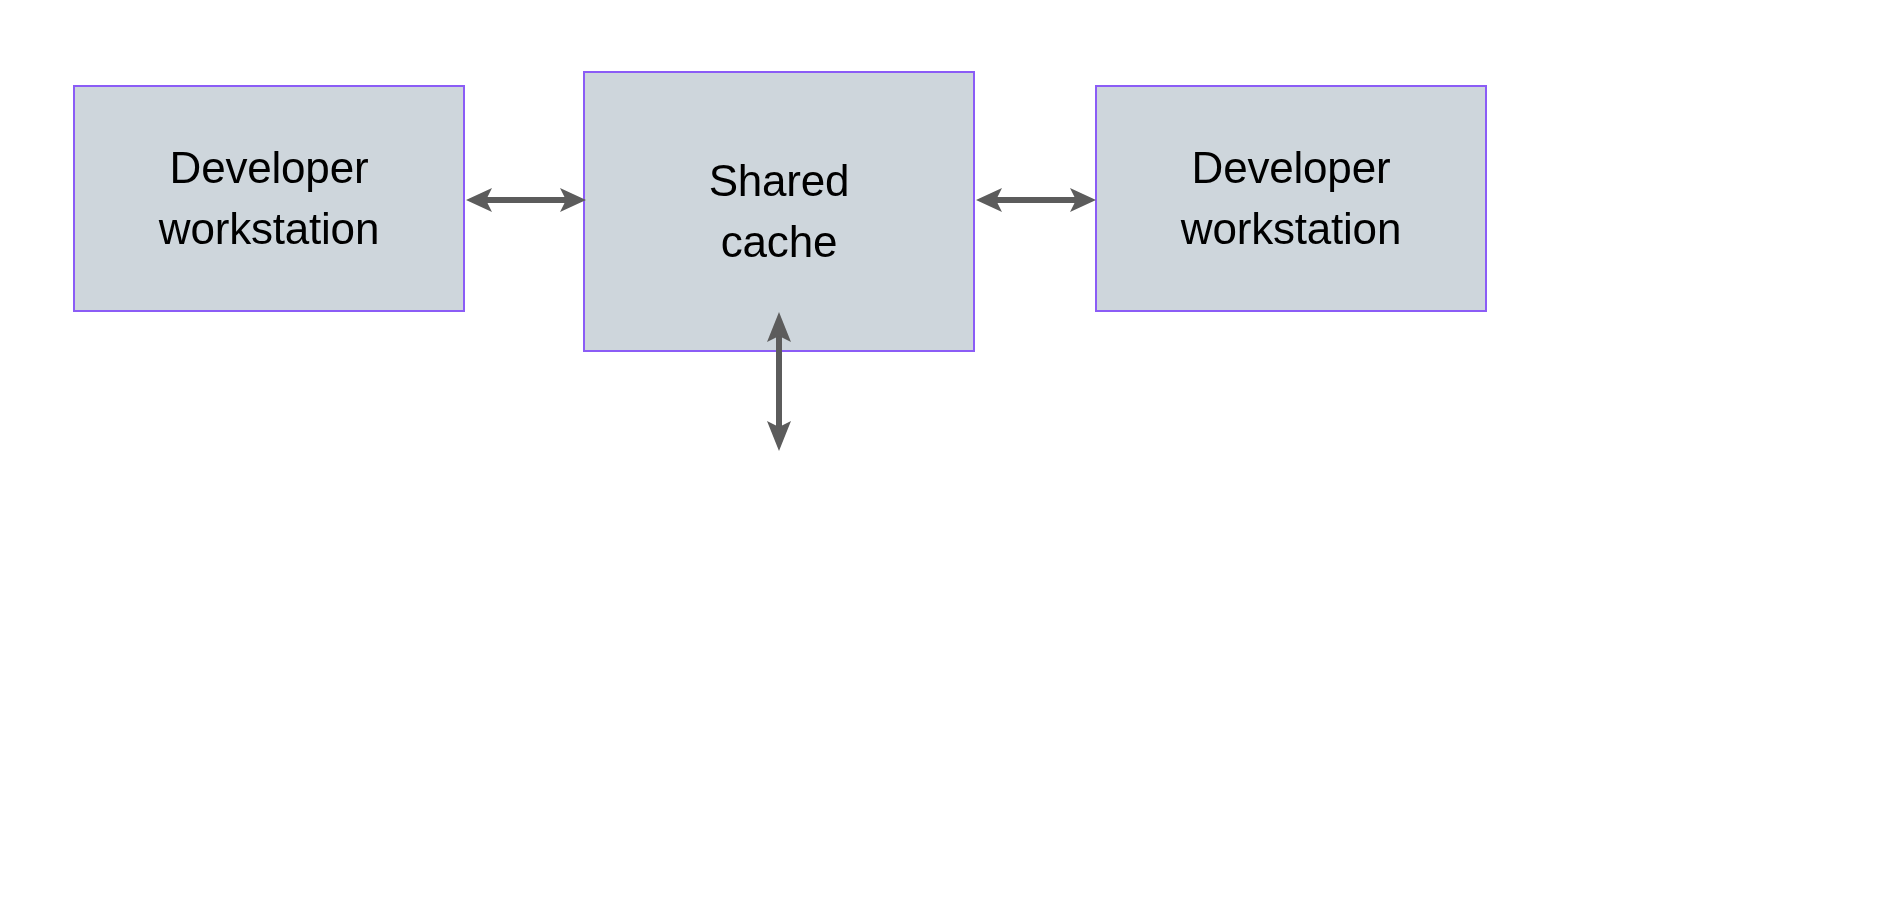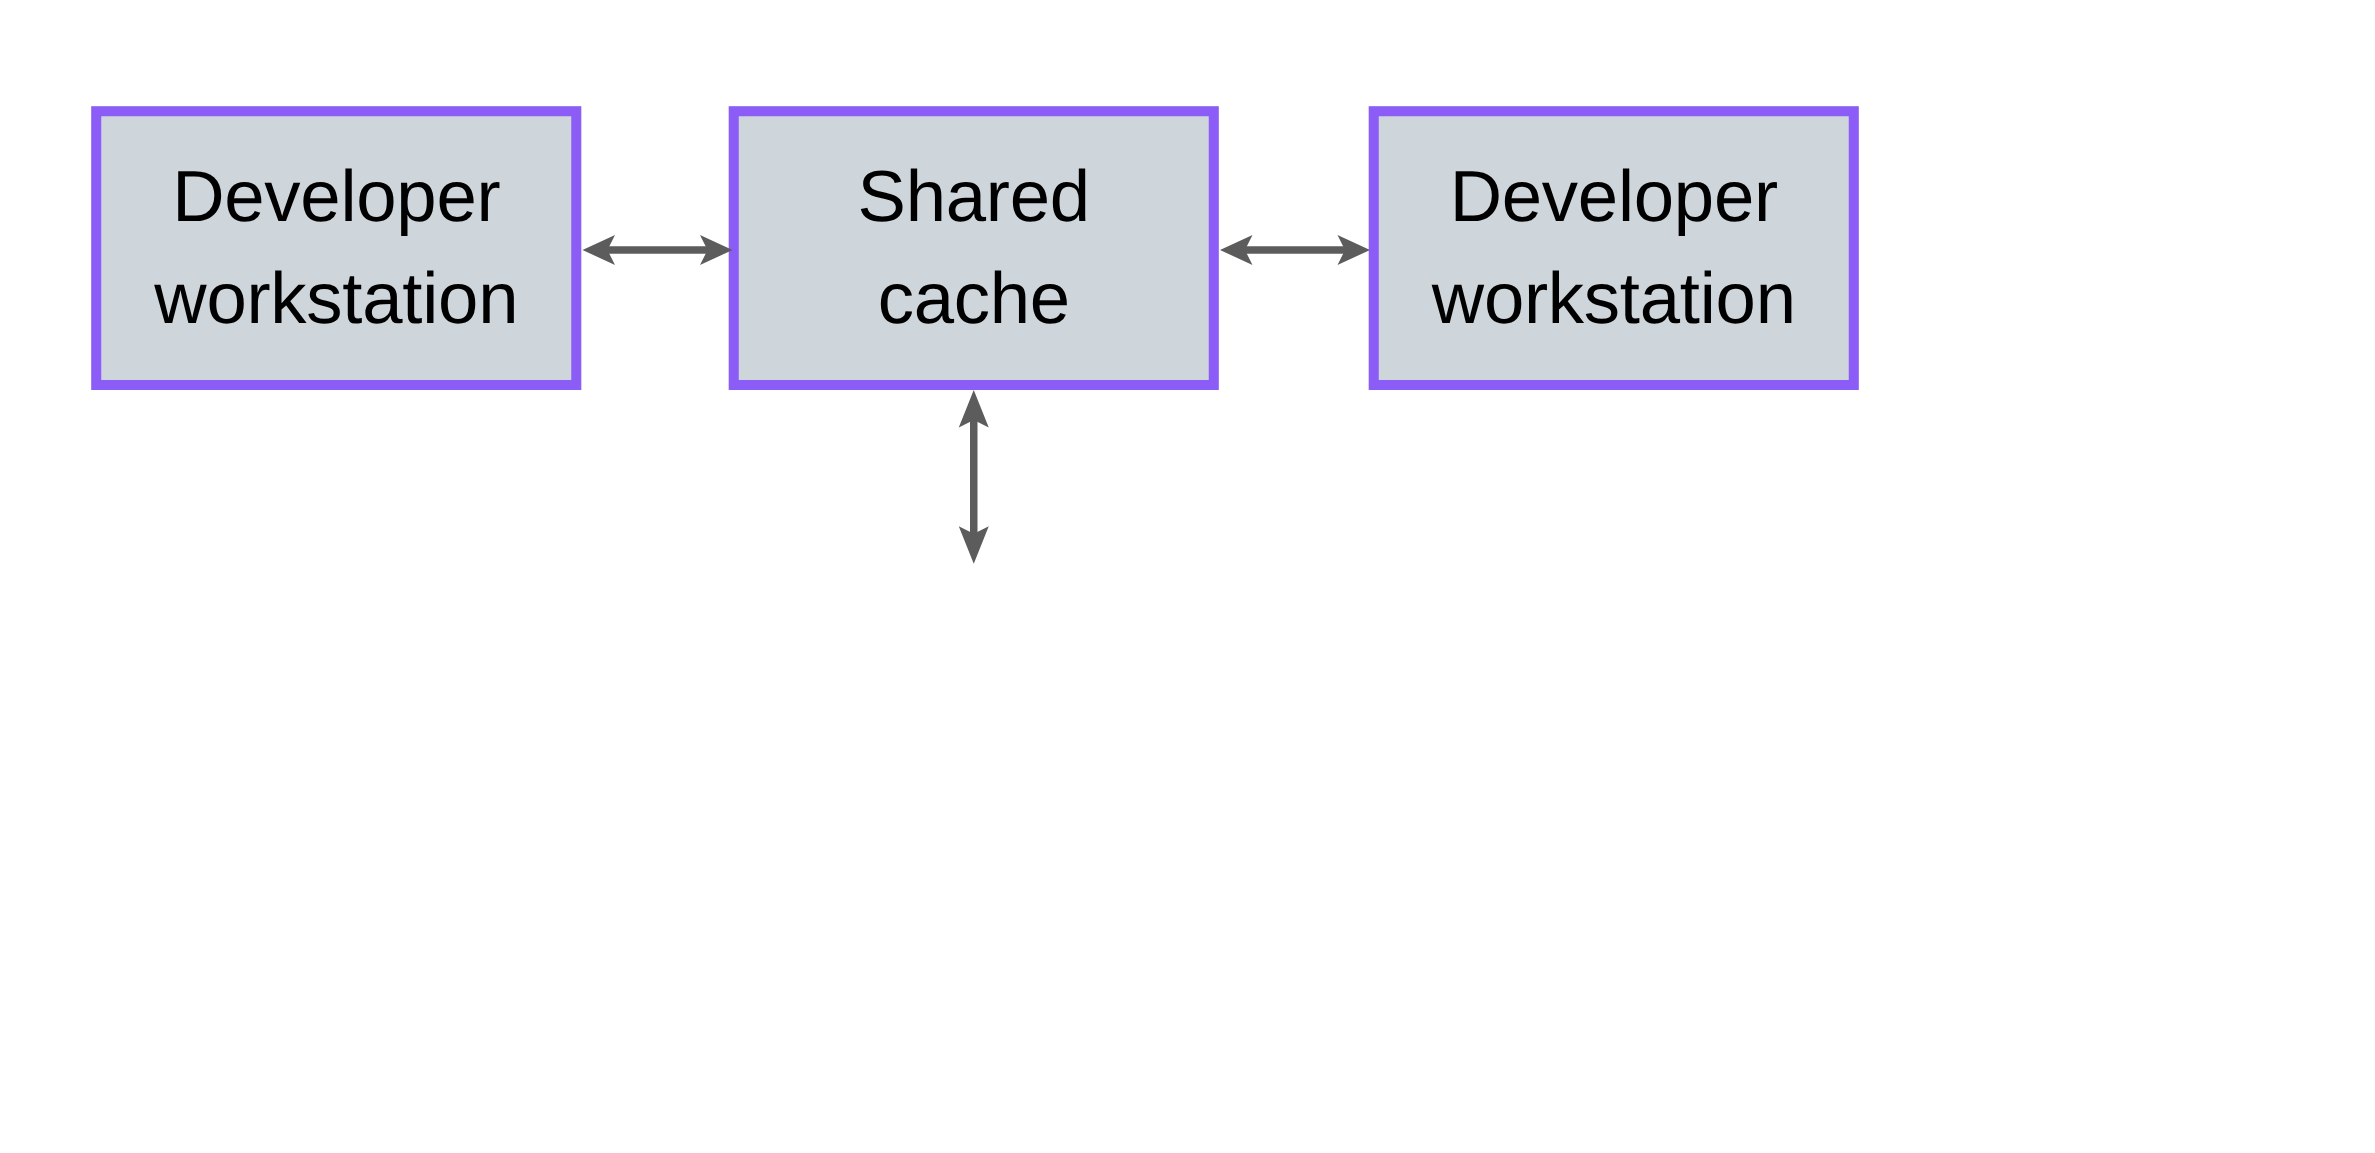--- a/index.html
+++ b/index.html
@@ -15,28 +15,28 @@
     position: relative;
     width: 1900px;
     height: 922px;
     background: #ffffff;
     overflow: hidden;
   }
   .node {
     position: absolute;
     box-sizing: border-box;
     background: #ced6dc;
-    border: 8px solid #8b5cf6;
+    border: 2px solid #8b5cf6;
     display: flex;
     align-items: center;
     justify-content: center;
     text-align: center;
     color: #000000;
     font-family: "Liberation Sans", sans-serif;
-    font-size: 58px;
+    font-size: 44px;
     line-height: 1.38;
     font-weight: 400;
     letter-spacing: -0.2px;
     white-space: pre-line;
     user-select: none;
   }
   .node-label {
     display: block;
     width: 100%;
     padding: 0 8px;
@@ -54,21 +54,21 @@
 </head>
 <body>
 
 <div id="canvas">
 
   <div class="node" id="node-0" style="left:73px; top:85px; width:392px; height:227px;">
     <span class="node-label">Developer
 workstation</span>
   </div>
 
-  <div class="node" id="node-1" style="left:583px; top:85px; width:392px; height:227px;">
+  <div class="node" id="node-1" style="left:583px; top:71px; width:392px; height:281px;">
     <span class="node-label">Shared
 cache</span>
   </div>
 
   <div class="node" id="node-2" style="left:1095px; top:85px; width:392px; height:227px;">
     <span class="node-label">Developer
 workstation</span>
   </div>
 
 

